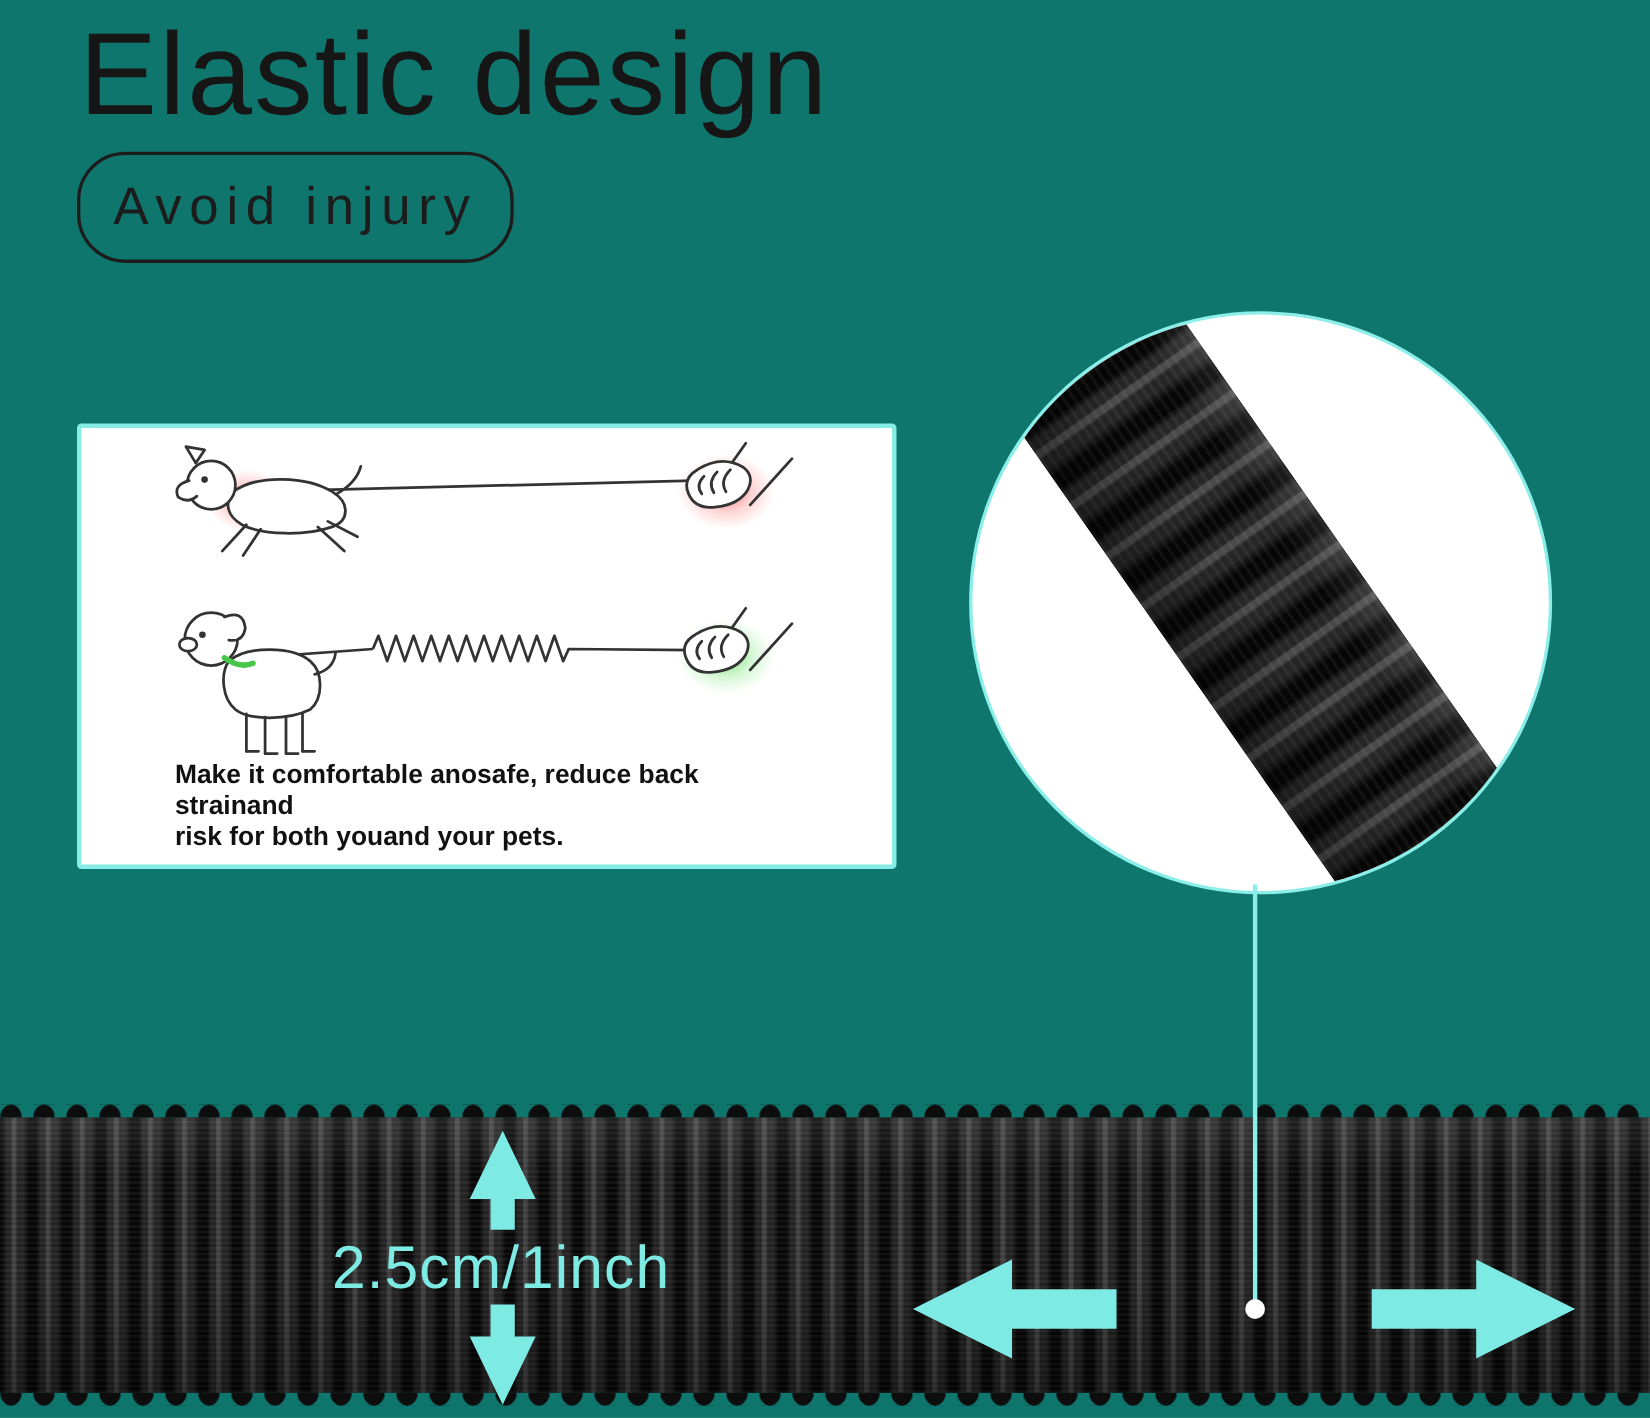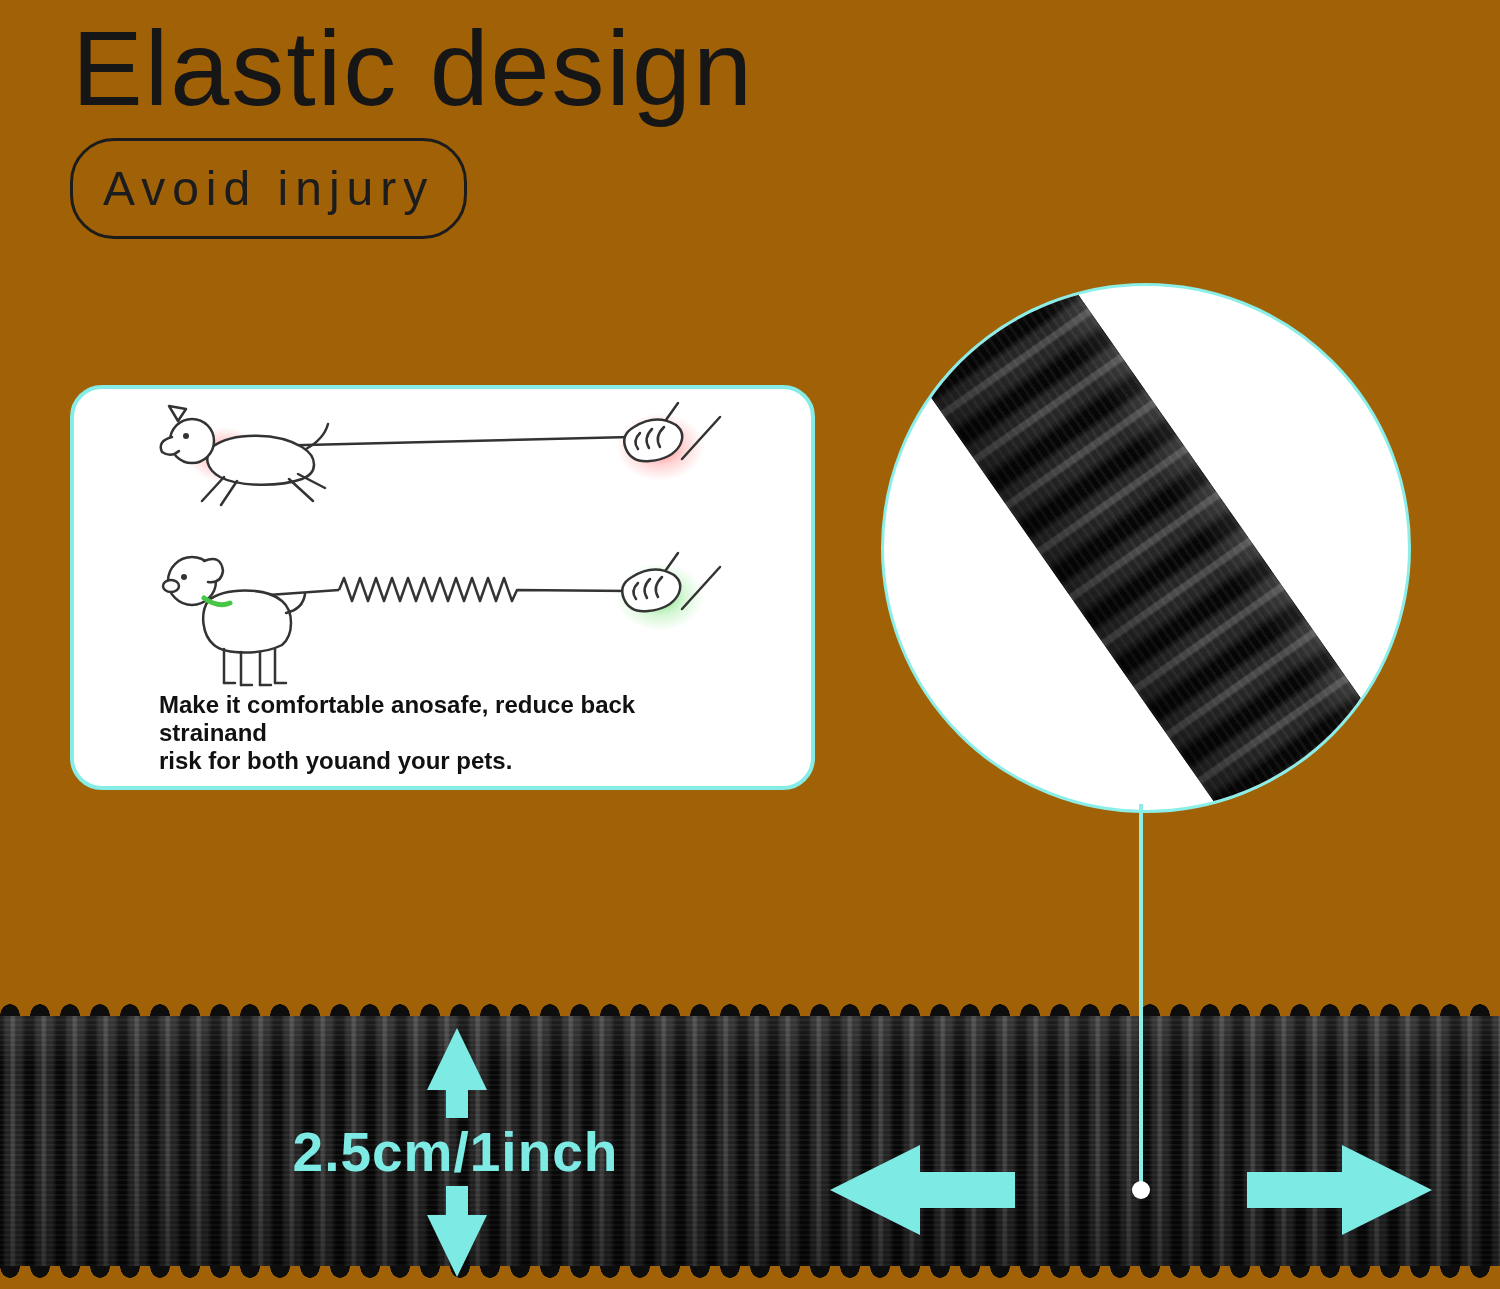--- a/index.html
+++ b/index.html
@@ -1,33 +1,33 @@
 <!DOCTYPE html>
 <html><head>
 <meta charset="utf-8">
 <style>
   html,body{margin:0;padding:0;background:#ffffff;}
   .canvas{
     position:relative;width:1500px;height:1289px;overflow:hidden;
-    background:#a16207;font-family:"Liberation Sans",sans-serif;
+    background:#0f766e;font-family:"Liberation Sans",sans-serif;
   }
   
   .title{
     position:absolute;left:72px;top:8px;margin:0;
     font-size:106px;font-weight:500;letter-spacing:2px;color:#161616;
   }
   .badge{
     position:absolute;left:70px;top:138px;
     border:3px solid #1c1c1c;border-radius:44px;
     padding:20px 30px;font-size:48px;letter-spacing:7px;color:#1c1c1c;
   }
   
   .info-card{
     position:absolute;left:70px;top:385px;width:745px;height:405px;
-    border:4px solid #86ece6;border-radius:32px;background:#ffffff;box-sizing:border-box;
+    border:4px solid #86ece6;border-radius:4px;background:#ffffff;box-sizing:border-box;
   }
   .info-card svg{position:absolute;left:0;top:0;}
   .caption{
     position:absolute;left:85px;top:302px;width:590px;
     font-size:24px;font-weight:bold;color:#111111;line-height:28px;
   }
   
   .magnifier{
     position:absolute;left:881px;top:283px;width:524px;height:524px;
     border:3px solid #8ceee8;border-radius:50%;overflow:hidden;background:#ffffff;
@@ -59,21 +59,21 @@
     background-image:radial-gradient(10px 12px at 15px 12px, #0d0d0d 96%, rgba(0,0,0,0) 100%);
   }
   .strap::after{
     bottom:-12px;
     background-image:radial-gradient(10px 12px at 15px 0px, #0d0d0d 96%, rgba(0,0,0,0) 100%);
   }
   
   .annot{position:absolute;left:0;top:0;pointer-events:none;}
   .measure-label{
     position:absolute;left:258px;top:1120px;width:395px;text-align:center;
-    font-size:55px;font-weight:bold;color:#7eeae4;letter-spacing:1px;
+    font-size:55px;font-weight:normal;color:#7eeae4;letter-spacing:1px;
   }
 </style>
 </head>
 <body>
 
 <div class="canvas">
 
   <h1 class="title">Elastic design</h1>
 
   <div class="badge">Avoid injury</div>

